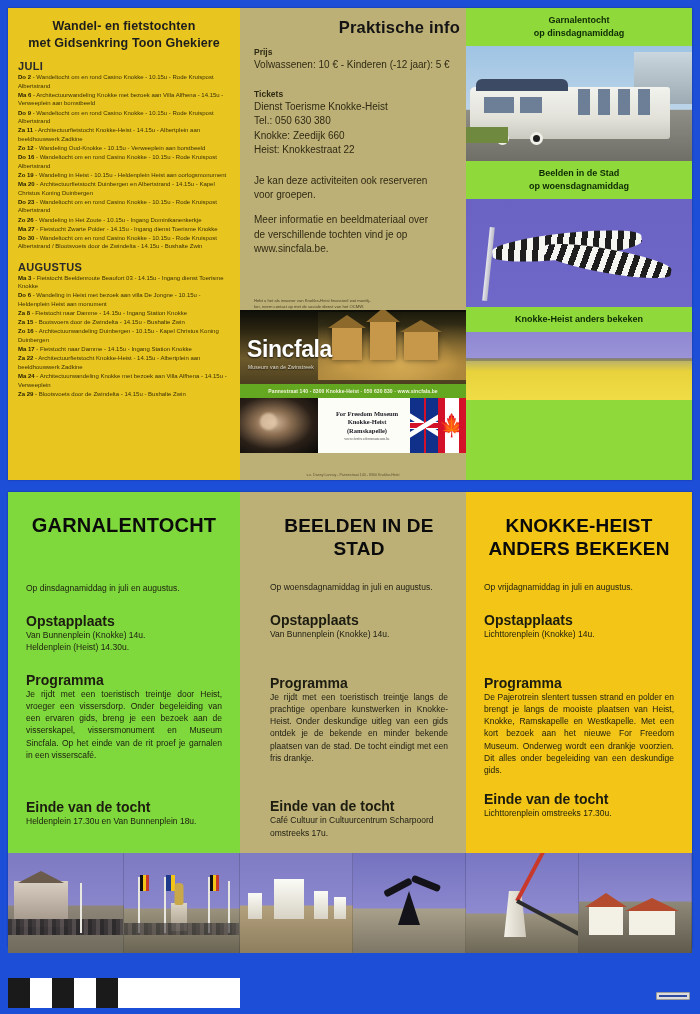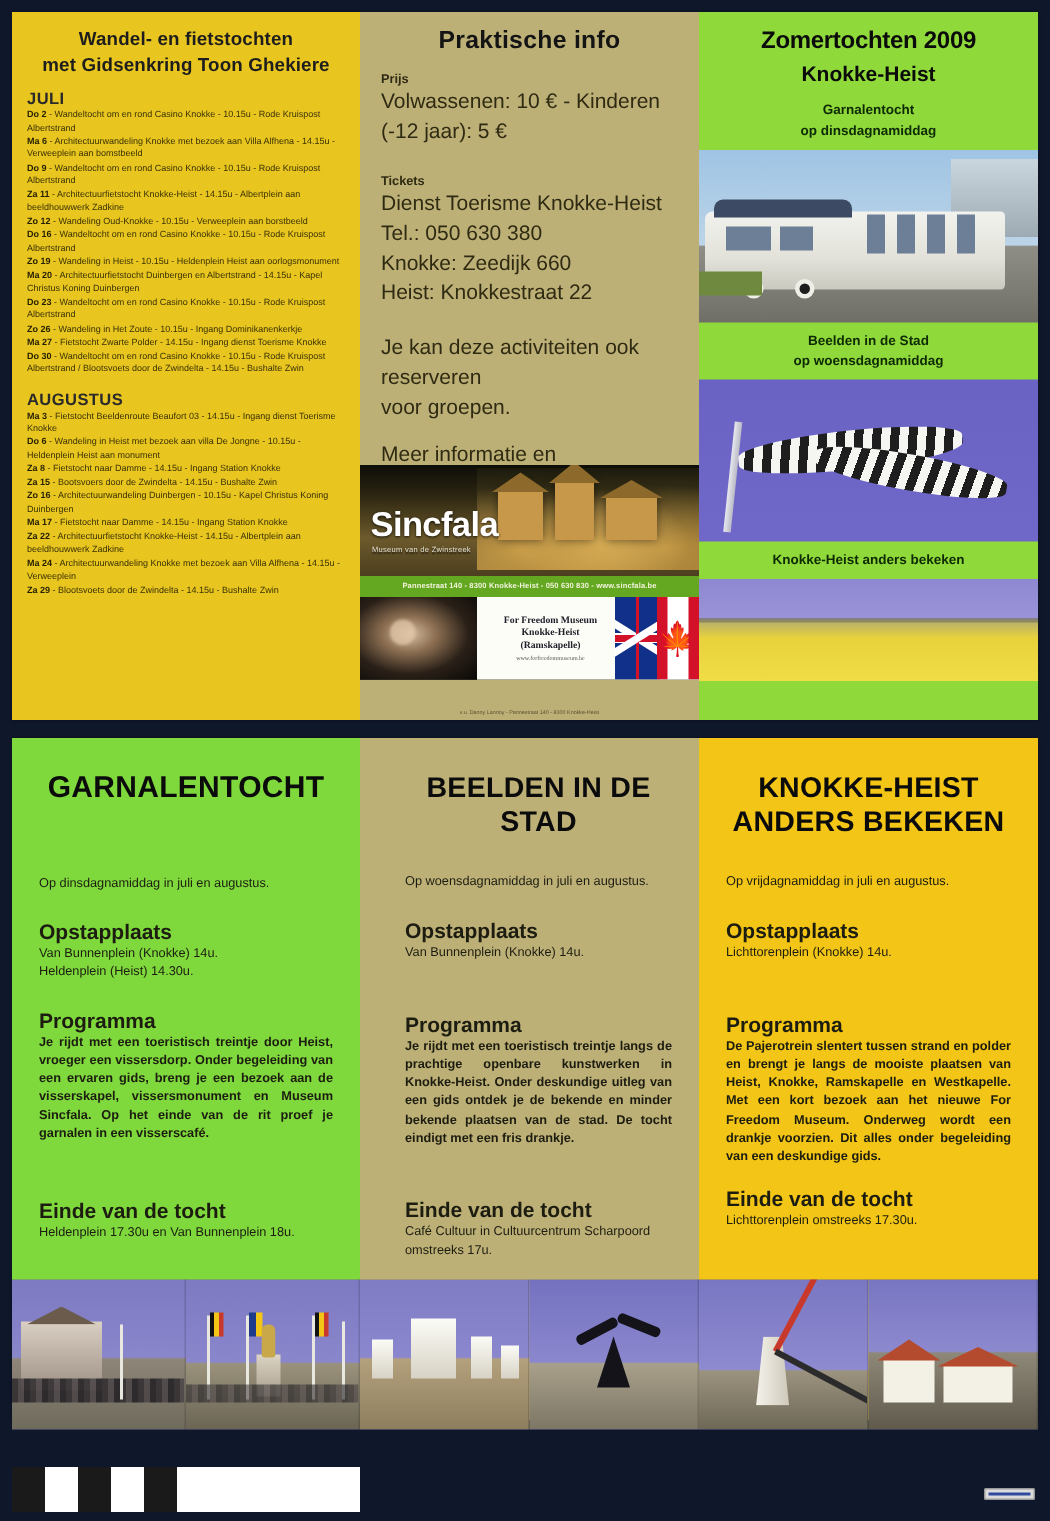--- a/index.html
+++ b/index.html
@@ -2,21 +2,21 @@
 <html><head>
 <meta charset="utf-8">
 <style>
   * { box-sizing: border-box; margin: 0; padding: 0; }
   html, body {
     width: 700px; height: 1014px;
     background: #8a8a8a;
     font-family: "Liberation Sans", sans-serif;
     overflow: hidden;
   }
-  .scan { position: relative; width: 700px; height: 1014px; background: #0f172a; }
+  .scan { position: relative; width: 700px; height: 1014px; background: #1d4ed8; }
 
   
   .sheet-top {
     position: absolute; left: 8px; top: 8px; width: 684px; height: 472px;
     display: flex; overflow: hidden;
     box-shadow: 0 0 2px rgba(0,0,0,.35);
   }
   .col { position: relative; overflow: hidden; }
   .col-left  { width: 232px; background: #e9c51f; }
   .col-mid   { width: 226px; background: #bdb077; }
@@ -33,26 +33,26 @@
   }
   .agenda-list { padding: 0 9px 0 10px; }
   .ag-item {
     font-size: 6.0px; line-height: 1.44; color: #3a3206;
     margin-bottom: 0.5px; text-align: left;
   }
   .ag-item b { font-weight: bold; color: #241f02; }
 
   
   .prak-title {
-    text-align: center; font-size: 16.5px; font-weight: bold; color: #141414;
+    text-align: right; font-size: 16.5px; font-weight: bold; color: #141414;
     padding: 10px 6px 10px 6px; letter-spacing: .2px;
   }
   .prak-body { padding: 0 14px; color: #2f2a12; }
   .prak-h { font-size: 8.5px; font-weight: bold; margin-bottom: 1px; }
-  .prak-p { font-size: 14px; line-height: 1.42; }
+  .prak-p { font-size: 10px; line-height: 1.42; }
   .gap-lg { height: 17px; }
   .gap-md { height: 11px; }
   .prak-note { font-size: 4.2px; line-height: 1.45; color: #4a4222; padding: 0 14px; }
 
   
   .sincfala {
     position: absolute; left: 0; right: 0; top: 302px; height: 88px;
     background: linear-gradient(180deg,#0d0d08 0%, #2a2410 22%, #6d5a2c 55%, #3a3018 100%);
     overflow: hidden;
   }
@@ -188,21 +188,21 @@
   .b-head {
     text-align: center; font-weight: bold; color: #0b0b0b;
     padding: 22px 10px 0 10px; letter-spacing: .2px;
   }
   .b-head.one { font-size: 20px; }
   .b-head.two { font-size: 19px; line-height: 1.22; }
   .b-body { padding: 0 18px; color: #1c1c10; flex: 1; }
   .b-intro { font-size: 8.5px; margin-top: 46px; line-height: 1.4; }
   .b-h { font-size: 14px; font-weight: bold; margin-top: 18px; }
   .b-p { font-size: 8.5px; line-height: 1.45; }
-  .b-p.just { text-align: justify; font-weight: bold; }
+  .b-p.just { text-align: justify; }
   .b-spacer { height: 20px; }
 
   
   .strip { display: flex; height: 100px; width: 100%; }
   .sp { position: relative; overflow: hidden; border-right: 1px solid rgba(0,0,0,.15); }
   .sp-villa { width: 116px; background: linear-gradient(180deg,#7d7ac2 0%, #8a86cc 52%, #8e8678 53%, #6e6a5c 100%); }
   .sp-statue { width: 116px; background: linear-gradient(180deg,#7d7ac2 0%, #8a86cc 55%, #9a927c 56%, #6a6454 100%); }
   .sp-cubes { width: 113px; background: linear-gradient(180deg,#7f7cc4 0%, #8b87ce 52%, #b3a07c 53%, #8d7e5e 100%); }
   .sp-bird  { width: 113px; background: linear-gradient(180deg,#7472bf 0%, #8b87ce 55%, #a8a08a 56%, #7d7666 100%); }
   .sp-mill  { width: 113px; background: linear-gradient(180deg,#7977c2 0%, #8e8ad0 60%, #9b937e 61%, #6d6757 100%); }
@@ -347,24 +347,20 @@
           <div class="ca">
               <div class="maple">🍁</div>
             </div>
         </div>
       </div>
 
       <div class="credit">v.u. Danny Lannoy - Pannestraat 140 - 8300 Knokke-Heist</div>
     </div>
 
     <div class="col col-right">
-      <div class="cap cap-title">
-        <div class="t1">Zomertochten 2009</div>
-        <div class="t2">Knokke-Heist</div>
-      </div>
       <div class="cap cap-sub">
         <div>Garnalentocht</div>
         <div>op dinsdagnamiddag</div>
       </div>
 
       <div class="photo ph-train">
         <div class="tr-sky-bld"></div>
         <div class="tr-body"></div>
         <div class="tr-roof"></div>
         <div class="tr-win" style="left:18px;bottom:48px;width:30px;height:16px"></div>

